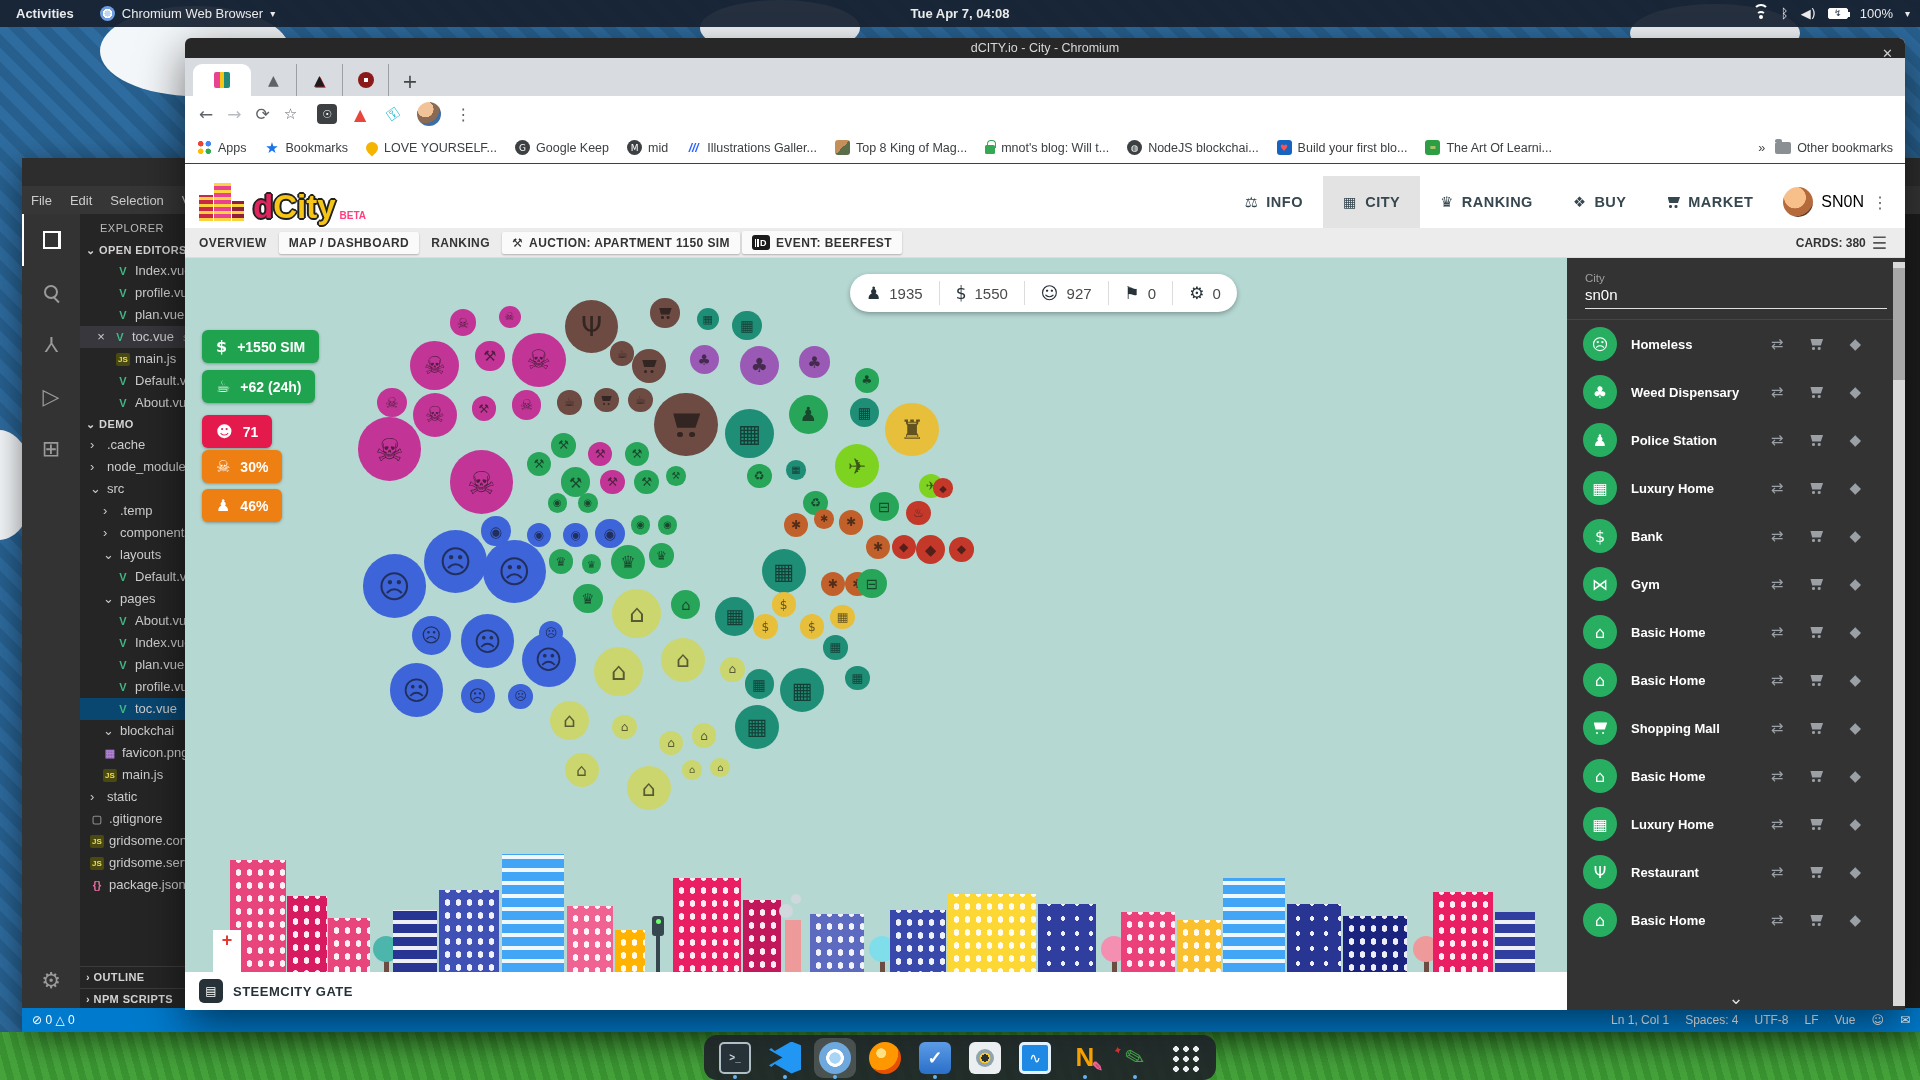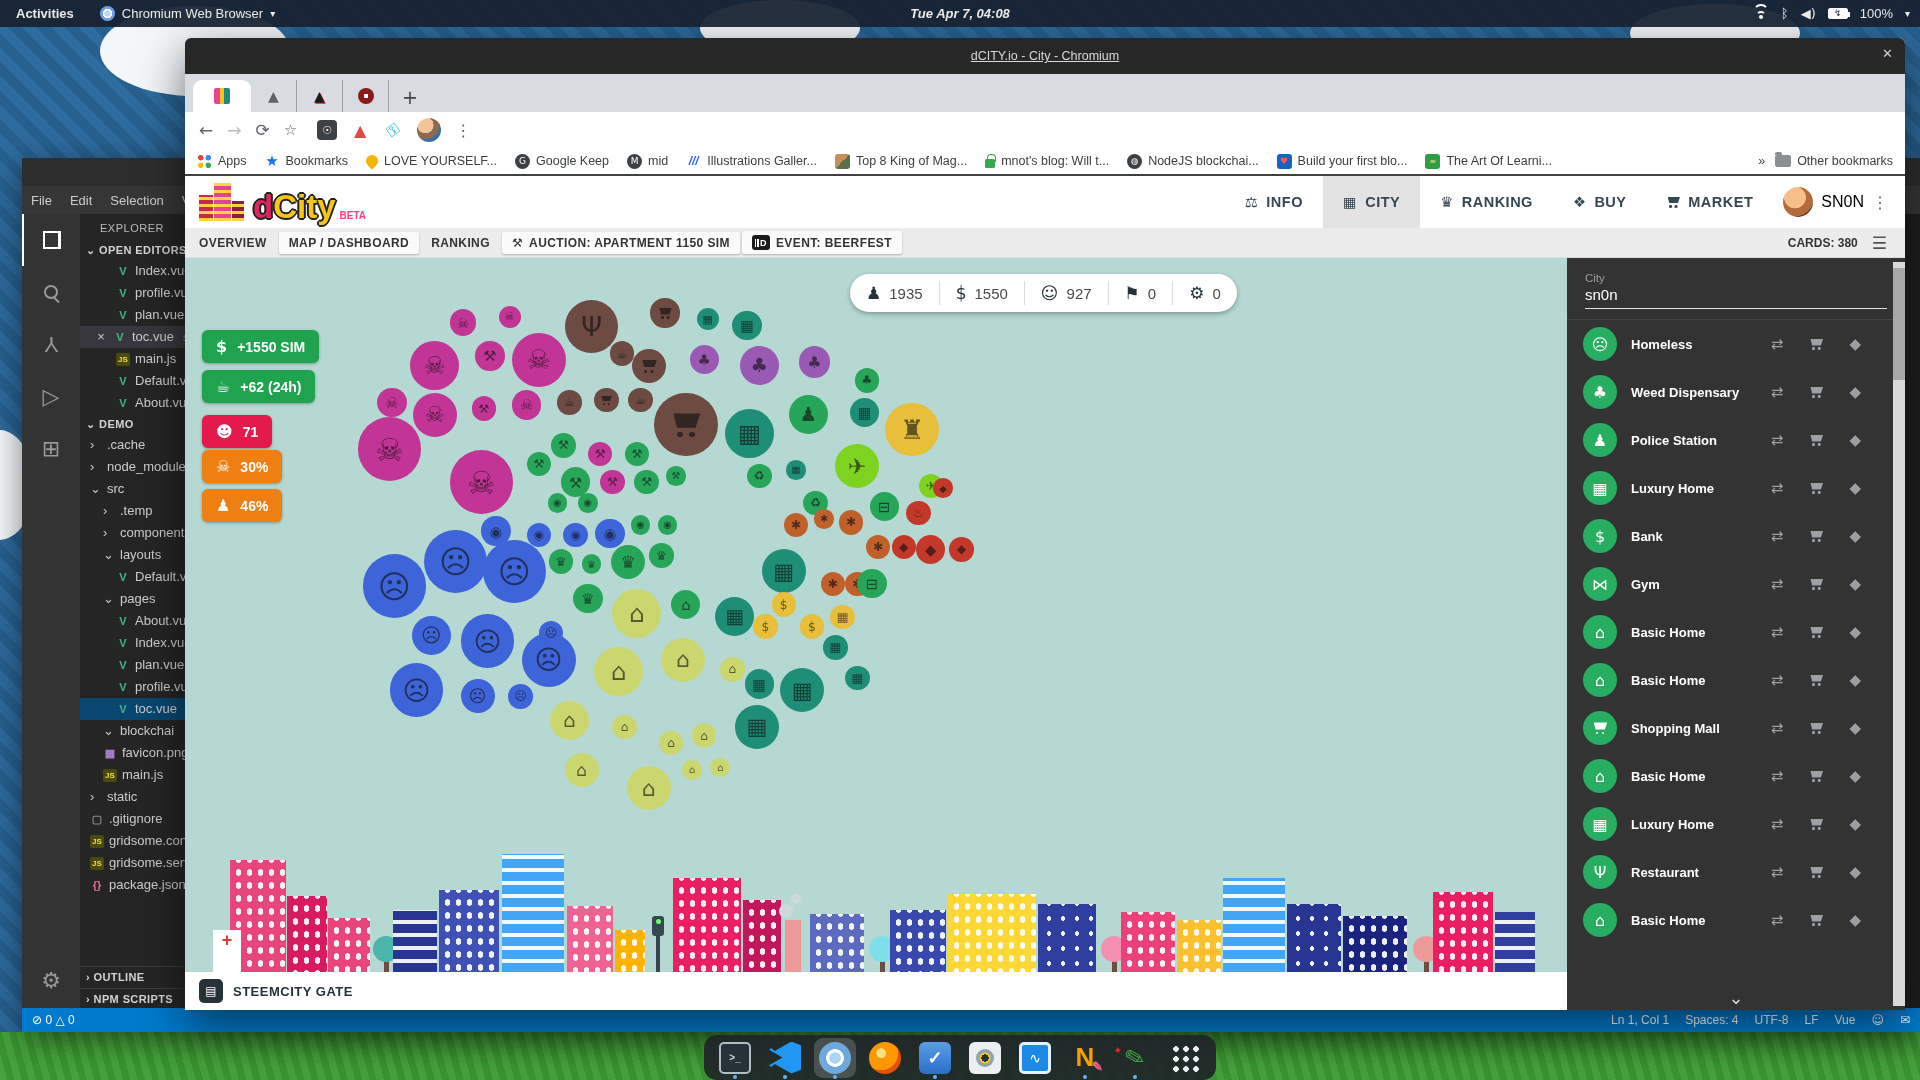--- a/index.html
+++ b/index.html
@@ -13,21 +13,21 @@
   #grass { position:absolute; left:0; right:0; top:1032px; height:48px;
     background:repeating-linear-gradient(75deg,#46a33c 0 7px,#3a9431 7px 14px); }
 
   
   #topbar { position:absolute; left:0; top:0; right:0; height:27px; background:rgba(23,34,50,.94);
     color:#eaeaea; display:flex; align-items:center; font-size:13px; z-index:50; }
   #topbar .hot { padding:0 16px; font-weight:bold; }
   .appmenu { display:flex; align-items:center; gap:7px; padding:0 10px; }
   .roundel { width:15px; height:15px; border-radius:50%;
     background:radial-gradient(circle,#bcd6f5 0 28%,#fff 30% 44%,#6f9fe0 46%); display:inline-block; }
-  #clock { position:absolute; left:50%; transform:translateX(-50%); font-weight:bold;font-style:italic; }
+  #clock { position:absolute; left:50%; transform:translateX(-50%); font-weight:bold; }
   #tray { margin-left:auto; display:flex; align-items:center; gap:12px; padding-right:10px; }
   .wifi { position:relative; width:16px; height:12px; display:inline-block; }
   .wifi i { position:absolute; left:50%; bottom:0; transform:translateX(-50%); border:2px solid transparent;
     border-top-color:#fff; border-radius:50%; }
   .wifi .w1{ width:16px;height:16px;} .wifi .w2{width:10px;height:10px;bottom:-1px;} .wifi .w3{width:4px;height:4px;background:#fff;bottom:1px;border:0;}
   .batt { position:relative; width:20px; height:11px; border:1px solid #fff; border-radius:2px; background:#fff; }
   .batt::after { content:""; position:absolute; right:-3px; top:3px; width:2px; height:5px; background:#fff; }
   .batt span { position:absolute; inset:0; color:#1b2838; font-size:9px; line-height:9px; text-align:center; }
 
   
@@ -58,22 +58,22 @@
   .dim { color:#8a8a8a; font-size:11px; margin-left:4px; }
   .closex { color:#cccccc; width:14px; text-align:center; flex:0 0 14px; }
   .botsect { position:absolute; left:0; right:0; background:#252526; border-top:1px solid #3c3c3c; }
   #vs-status { position:absolute; left:22px; right:0; top:1008px; height:24px; background:#007acc; color:#fff;
     display:flex; align-items:center; font-size:12px; z-index:5; padding:0 10px; gap:14px; }
   #vs-status .right { margin-left:auto; display:flex; gap:16px; align-items:center; }
 
   
   #browser { position:absolute; left:185px; top:38px; width:1720px; height:972px; background:#fff;
     box-shadow:0 14px 46px rgba(0,0,0,.55); border-radius:6px 6px 0 0; z-index:10; }
-  #bw-title { height:36px; background:#272727; border-radius:6px 6px 0 0; color:#d9d9d9; font-size:12.5px;
-    display:flex; align-items:center; justify-content:center; position:relative;text-decoration:underline; }
+  #bw-title { height:20px; background:#272727; border-radius:6px 6px 0 0; color:#d9d9d9; font-size:12.5px;
+    display:flex; align-items:center; justify-content:center; position:relative; }
   #bw-title .x { position:absolute; right:12px; top:0; height:30px; display:flex; align-items:center; font-size:13px; color:#cfcfcf; }
   #bw-tabs { height:38px; background:#d8dbdf; display:flex; align-items:flex-end; padding-left:8px; }
   .tab { height:32px; display:flex; align-items:center; justify-content:center; width:46px; border-right:1px solid #9aa0a6; }
   .tab.active { background:#fff; border-radius:9px 9px 0 0; width:58px; border-right:none; }
   .tab.active + .tab { border-left:none; }
   .newtab { width:30px; height:30px; display:flex; align-items:center; justify-content:center; color:#444; font-size:19px; margin-left:6px; }
   .fav { width:16px; height:16px; display:inline-block; }
   .fav-dcity { background:linear-gradient(90deg,#e84393 0 35%,#f5c518 35% 65%,#20897a 65%); border-radius:2px; }
   .fav-tri { color:#5f6368; font-size:14px; line-height:16px; text-align:center; }
   .fav-tri2 { color:#1c1c1c; font-size:14px; line-height:16px; text-align:center; text-shadow:1px 1px 0 #d23; }
@@ -90,21 +90,21 @@
   .lock.green::before{ background:transparent; }
   #omnibox .path { color:#80868b; }
   #bw-bar .ext { display:flex; gap:13px; align-items:center; margin-left:6px; }
   .extic { width:20px; height:20px; display:flex; align-items:center; justify-content:center; font-size:13px; }
   .ext-bulb { background:#3c4043; color:#fff; border-radius:4px; font-size:11px; }
   .ext-house { color:#e8453c; font-size:16px; }
   .ext-key { color:#12b5cb; transform:rotate(-35deg); font-size:15px; }
   .avatar { width:24px; height:24px; border-radius:50%;
     background:radial-gradient(circle at 35% 30%,#f2c299 0 35%,#8a6a52 36% 60%,#3c6ea5 61%); }
   .dots3 { color:#5f6368; letter-spacing:1px; }
-  #bw-bm { height:32px; background:#fff; border-bottom:6px solid #404040; display:flex; align-items:center;
+  #bw-bm { height:32px; background:#fff; border-bottom:1px solid #404040; display:flex; align-items:center;
     padding:0 12px; gap:18px; font-size:12.5px; color:#3c4043; }
   .bm { display:flex; align-items:center; gap:6px; white-space:nowrap; }
   .bi { width:15px; height:15px; display:inline-flex; align-items:center; justify-content:center; font-size:12px; border-radius:3px; }
   .bi-apps { background:
       radial-gradient(circle at 25% 25%,#ea4335 2.5px,transparent 3px),
       radial-gradient(circle at 75% 25%,#4285f4 2.5px,transparent 3px),
       radial-gradient(circle at 25% 75%,#fbbc05 2.5px,transparent 3px),
       radial-gradient(circle at 75% 75%,#34a853 2.5px,transparent 3px); }
   .bi-star { color:#1a73e8; font-size:15px; }
   .bi-pin { background:#f4b400; border-radius:50% 50% 50% 0; transform:rotate(-45deg); width:12px; height:12px; }
@@ -135,21 +135,21 @@
   .avatar2 { width:30px; height:30px; border-radius:50%;
     background:radial-gradient(circle at 40% 35%,#f7c08b 0 40%,#b56a3c 42% 70%,#5a3b28 72%); }
   #dc-subnav { position:absolute; left:0; top:190px; right:0; height:30px; background:#ececec; display:flex;
     align-items:center; padding:0 4px; font-size:12px; font-weight:bold; color:#333; gap:2px;
     border-bottom:1px solid #ddd; }
   .sn-it { padding:4px 10px; letter-spacing:.4px; display:flex; align-items:center; gap:6px; white-space:nowrap; }
   .sn-it.boxed { background:#fafafa; border-radius:2px; box-shadow:0 1px 2px rgba(0,0,0,.25); }
   .ic-event { width:18px; height:15px; background:#1b1b1b; border-radius:3px; color:#fff; font-size:9px; font-weight:bold;
     display:inline-flex; align-items:center; justify-content:center; gap:1px; }
   .ic-event i { display:block; width:1.5px; height:8px; background:#fff; }
-  #sn-right { margin-left:auto; display:flex; align-items:center; gap:14px; padding-right:14px; }
+  #sn-right { margin-left:auto; display:flex; align-items:center; gap:6px; padding-right:14px; }
 
   #dc-content { position:absolute; left:0; top:220px; right:0; bottom:0; background:#b5d8d3; overflow:hidden; }
 
   
   #stats { position:absolute; left:665px; top:16px; height:38px; background:#fff; border-radius:19px;
     box-shadow:0 2px 5px rgba(0,0,0,.3); display:flex; align-items:center; }
   .stat { display:flex; align-items:center; gap:8px; padding:0 16px; height:24px; }
   .stat:not(:last-child){ border-right:1px solid #dcdcdc; }
   .stat .ic { font-size:17px; color:#263238; }
   .stat .v { font-size:15px; color:#4a4a4a; }

